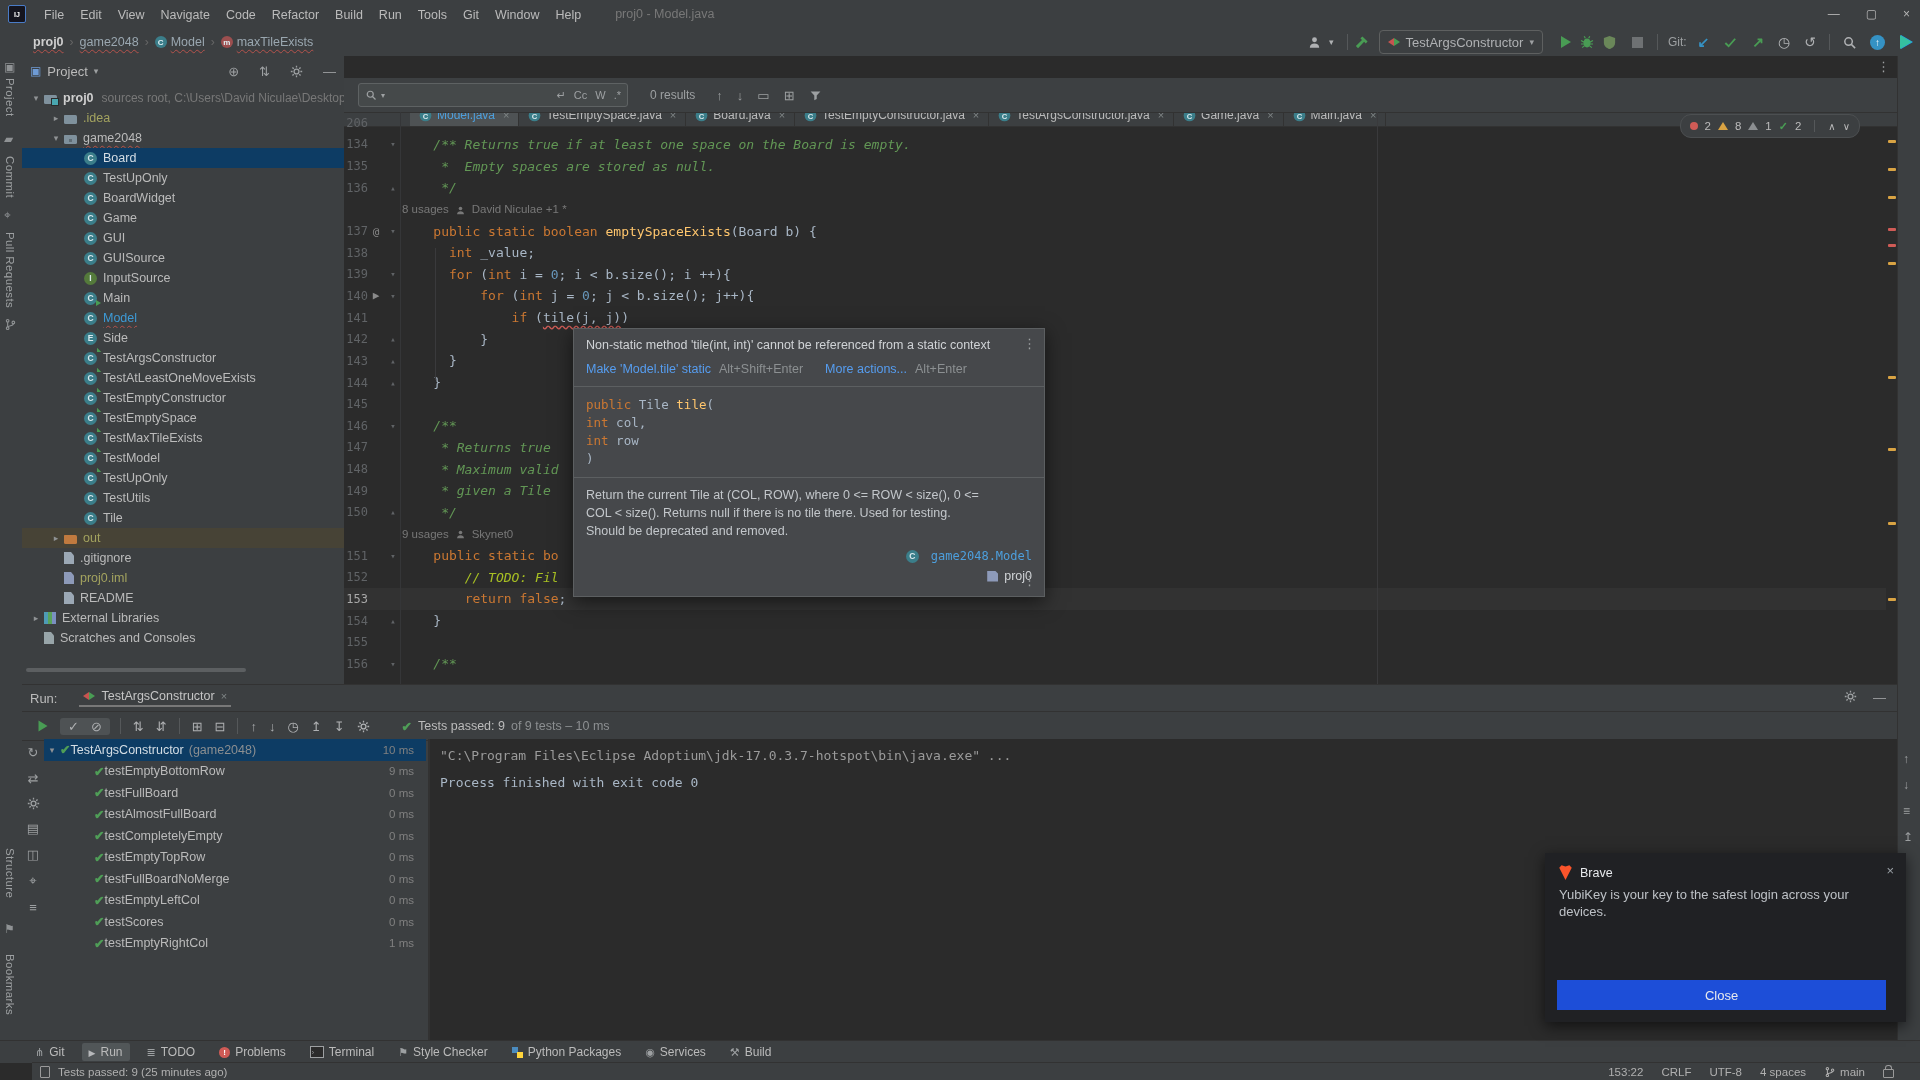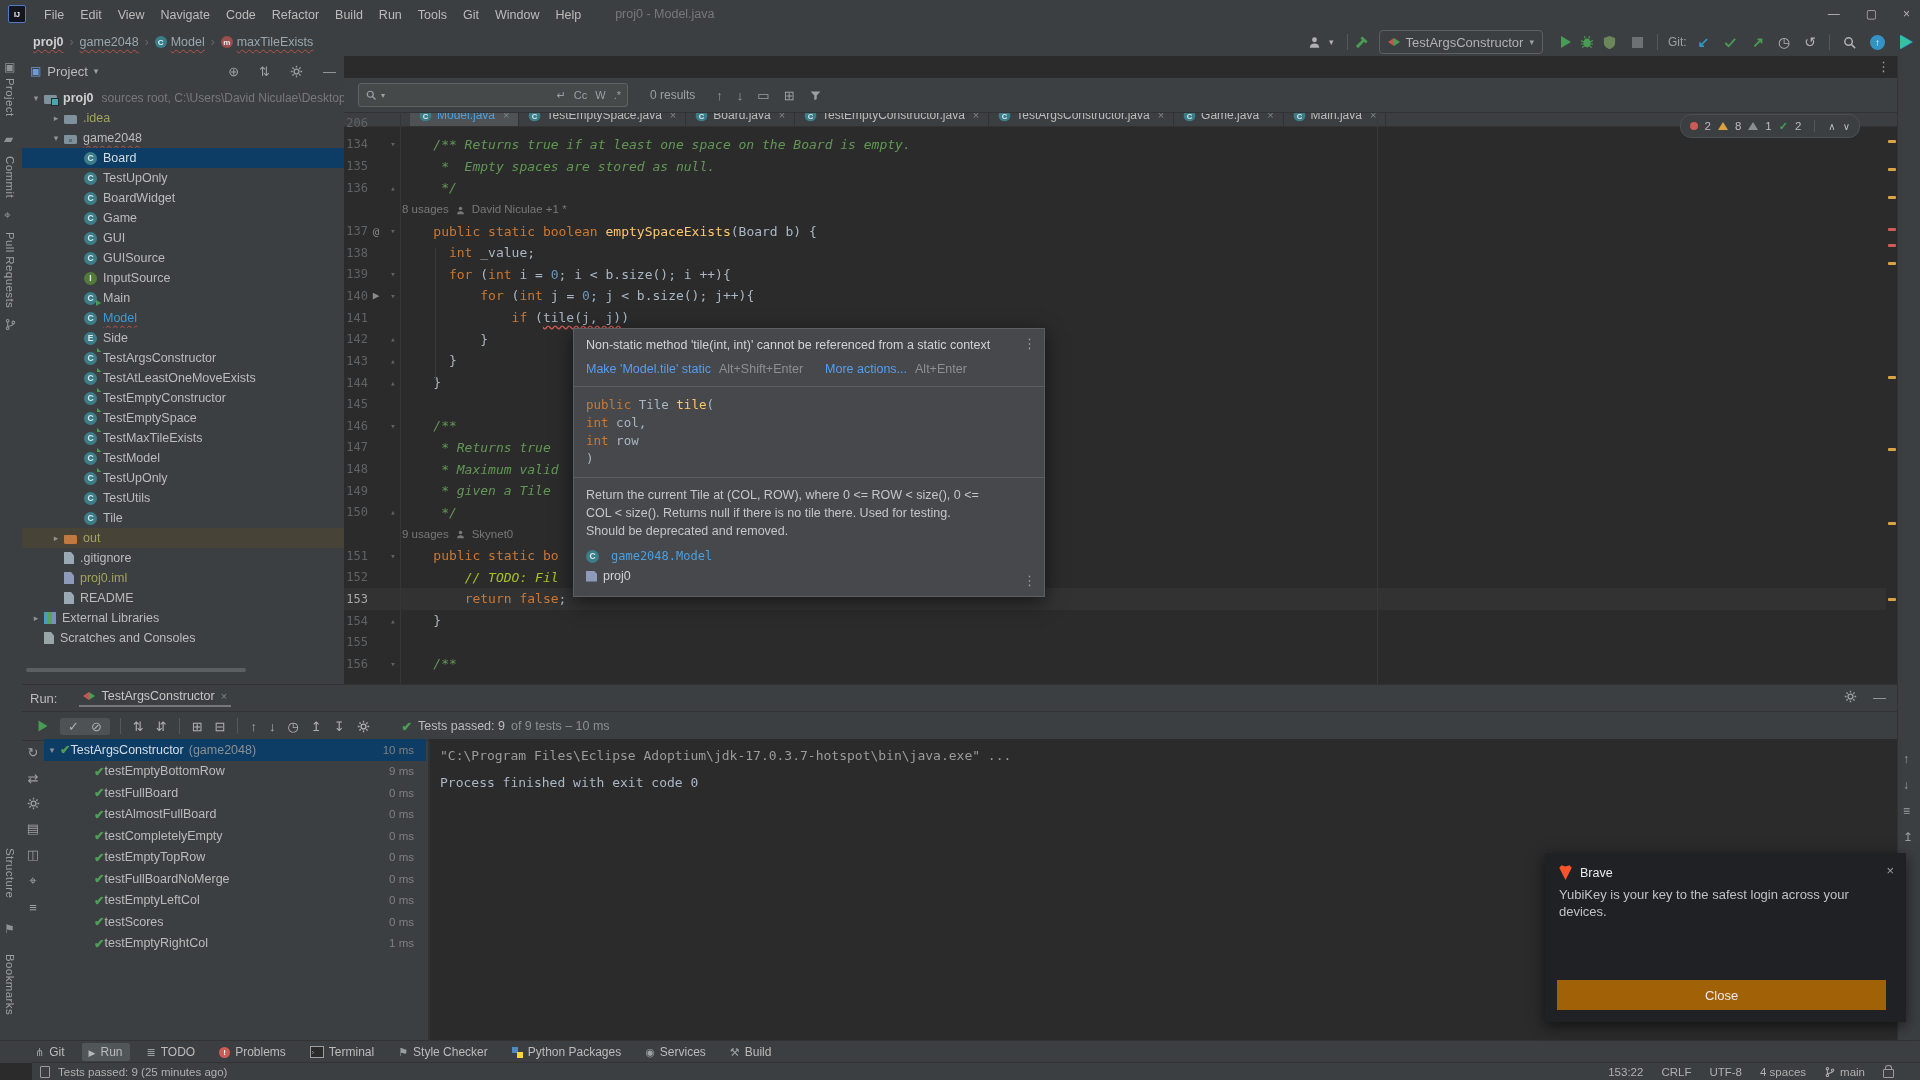--- a/index.html
+++ b/index.html
@@ -121,21 +121,21 @@
   #popup{position:absolute;left:573px;top:328px;width:470px;background:#46484b;border:1px solid #5c5f61;
          box-shadow:0 5px 18px rgba(0,0,0,.55);z-index:40;font-size:12.5px;color:#d0d3d6;}
   .p-err{padding:9px 26px 4px 12px;position:relative;}
   .p-kebab{position:absolute;right:8px;top:7px;color:#9da0a2;font-size:13px;}
   .p-fix{padding:6px 12px 10px;display:flex;align-items:center;gap:8px;border-bottom:1px solid #5c5f61;}
   .p-link{color:#569df0;}
   .p-short{color:#8c9092;}
   .p-sig{padding:9px 12px;font-family:"DejaVu Sans Mono",monospace;font-size:12.5px;line-height:18px;border-bottom:1px solid #5c5f61;}
   .p-doc{padding:8px 12px 4px;color:#c3c7cb;line-height:18px;}
   .p-refs{padding:2px 12px 10px;position:relative;}
-  .p-refrow{display:flex;align-items:center;gap:6px;height:20px;}
+  .p-refrow{display:flex;align-items:center;gap:6px;height:20px;justify-content:flex-end;}
   .p-class{color:#4d9fdd;font-family:"DejaVu Sans Mono",monospace;font-size:12px;}
   .p-mod-ic{width:11px;height:11px;background:#8d9ab9;clip-path:polygon(0 0,70% 0,100% 30%,100% 100%,0 100%);}
 
   
   #runpanel{position:absolute;left:22px;top:684px;width:1876px;height:356px;background:#3c3f41;border-top:1px solid #323232;}
   #run-head{height:26px;display:flex;align-items:center;padding-left:8px;position:relative;}
   #run-tab{display:flex;align-items:center;gap:6px;margin-left:22px;padding:0 4px 2px;border-bottom:2px solid #787878;color:#c5c5c5;font-size:12.5px;}
   #run-head-icons{position:absolute;right:12px;top:5px;display:flex;gap:16px;color:#9da0a2;}
   #run-tools{height:28px;border-top:1px solid #323232;border-bottom:1px solid #323232;display:flex;align-items:center;padding-left:8px;}
   .rt-group{background:#4e5254;border-radius:3px;display:inline-flex;padding:1px 2px;margin:0 4px;}
@@ -178,21 +178,21 @@
   .doc-ic{width:8px;height:10px;border:1px solid #9a9a9a;border-radius:1px;}
 
   
   #notif{position:absolute;left:1545px;top:853px;width:361px;height:169px;background:#202124;z-index:50;
          box-shadow:0 4px 14px rgba(0,0,0,.6);color:#e8eaed;}
   #notif-head{display:flex;align-items:center;gap:8px;padding:12px 14px 4px;}
   #brave-shield{width:13px;height:15px;background:#fb542b;clip-path:polygon(50% 100%,2% 18%,20% 2%,50% 10%,80% 2%,98% 18%);}
   #notif-close{position:absolute;right:12px;top:10px;color:#9aa0a6;font-size:13px;}
   #notif-title{font-weight:bold;font-size:14px;padding:10px 14px 2px;}
   #notif-body{padding:2px 14px;color:#bdc1c6;font-size:13px;line-height:17px;width:330px;}
-  #notif-btn{position:absolute;left:12px;right:20px;bottom:12px;height:30px;background:#a16207;color:#e8eaed;
+  #notif-btn{position:absolute;left:12px;right:20px;bottom:12px;height:30px;background:#1d4ed8;color:#e8eaed;
              display:flex;align-items:center;justify-content:center;font-size:13px;}
 </style>
 </head>
 <body>
 
 <svg width="0" height="0" style="position:absolute">
   <defs>
     <symbol id="gear" viewBox="0 0 16 16">
         <g stroke="currentColor" stroke-width="1.6" fill="none">
           <circle cx="8" cy="8" r="3"></circle>

